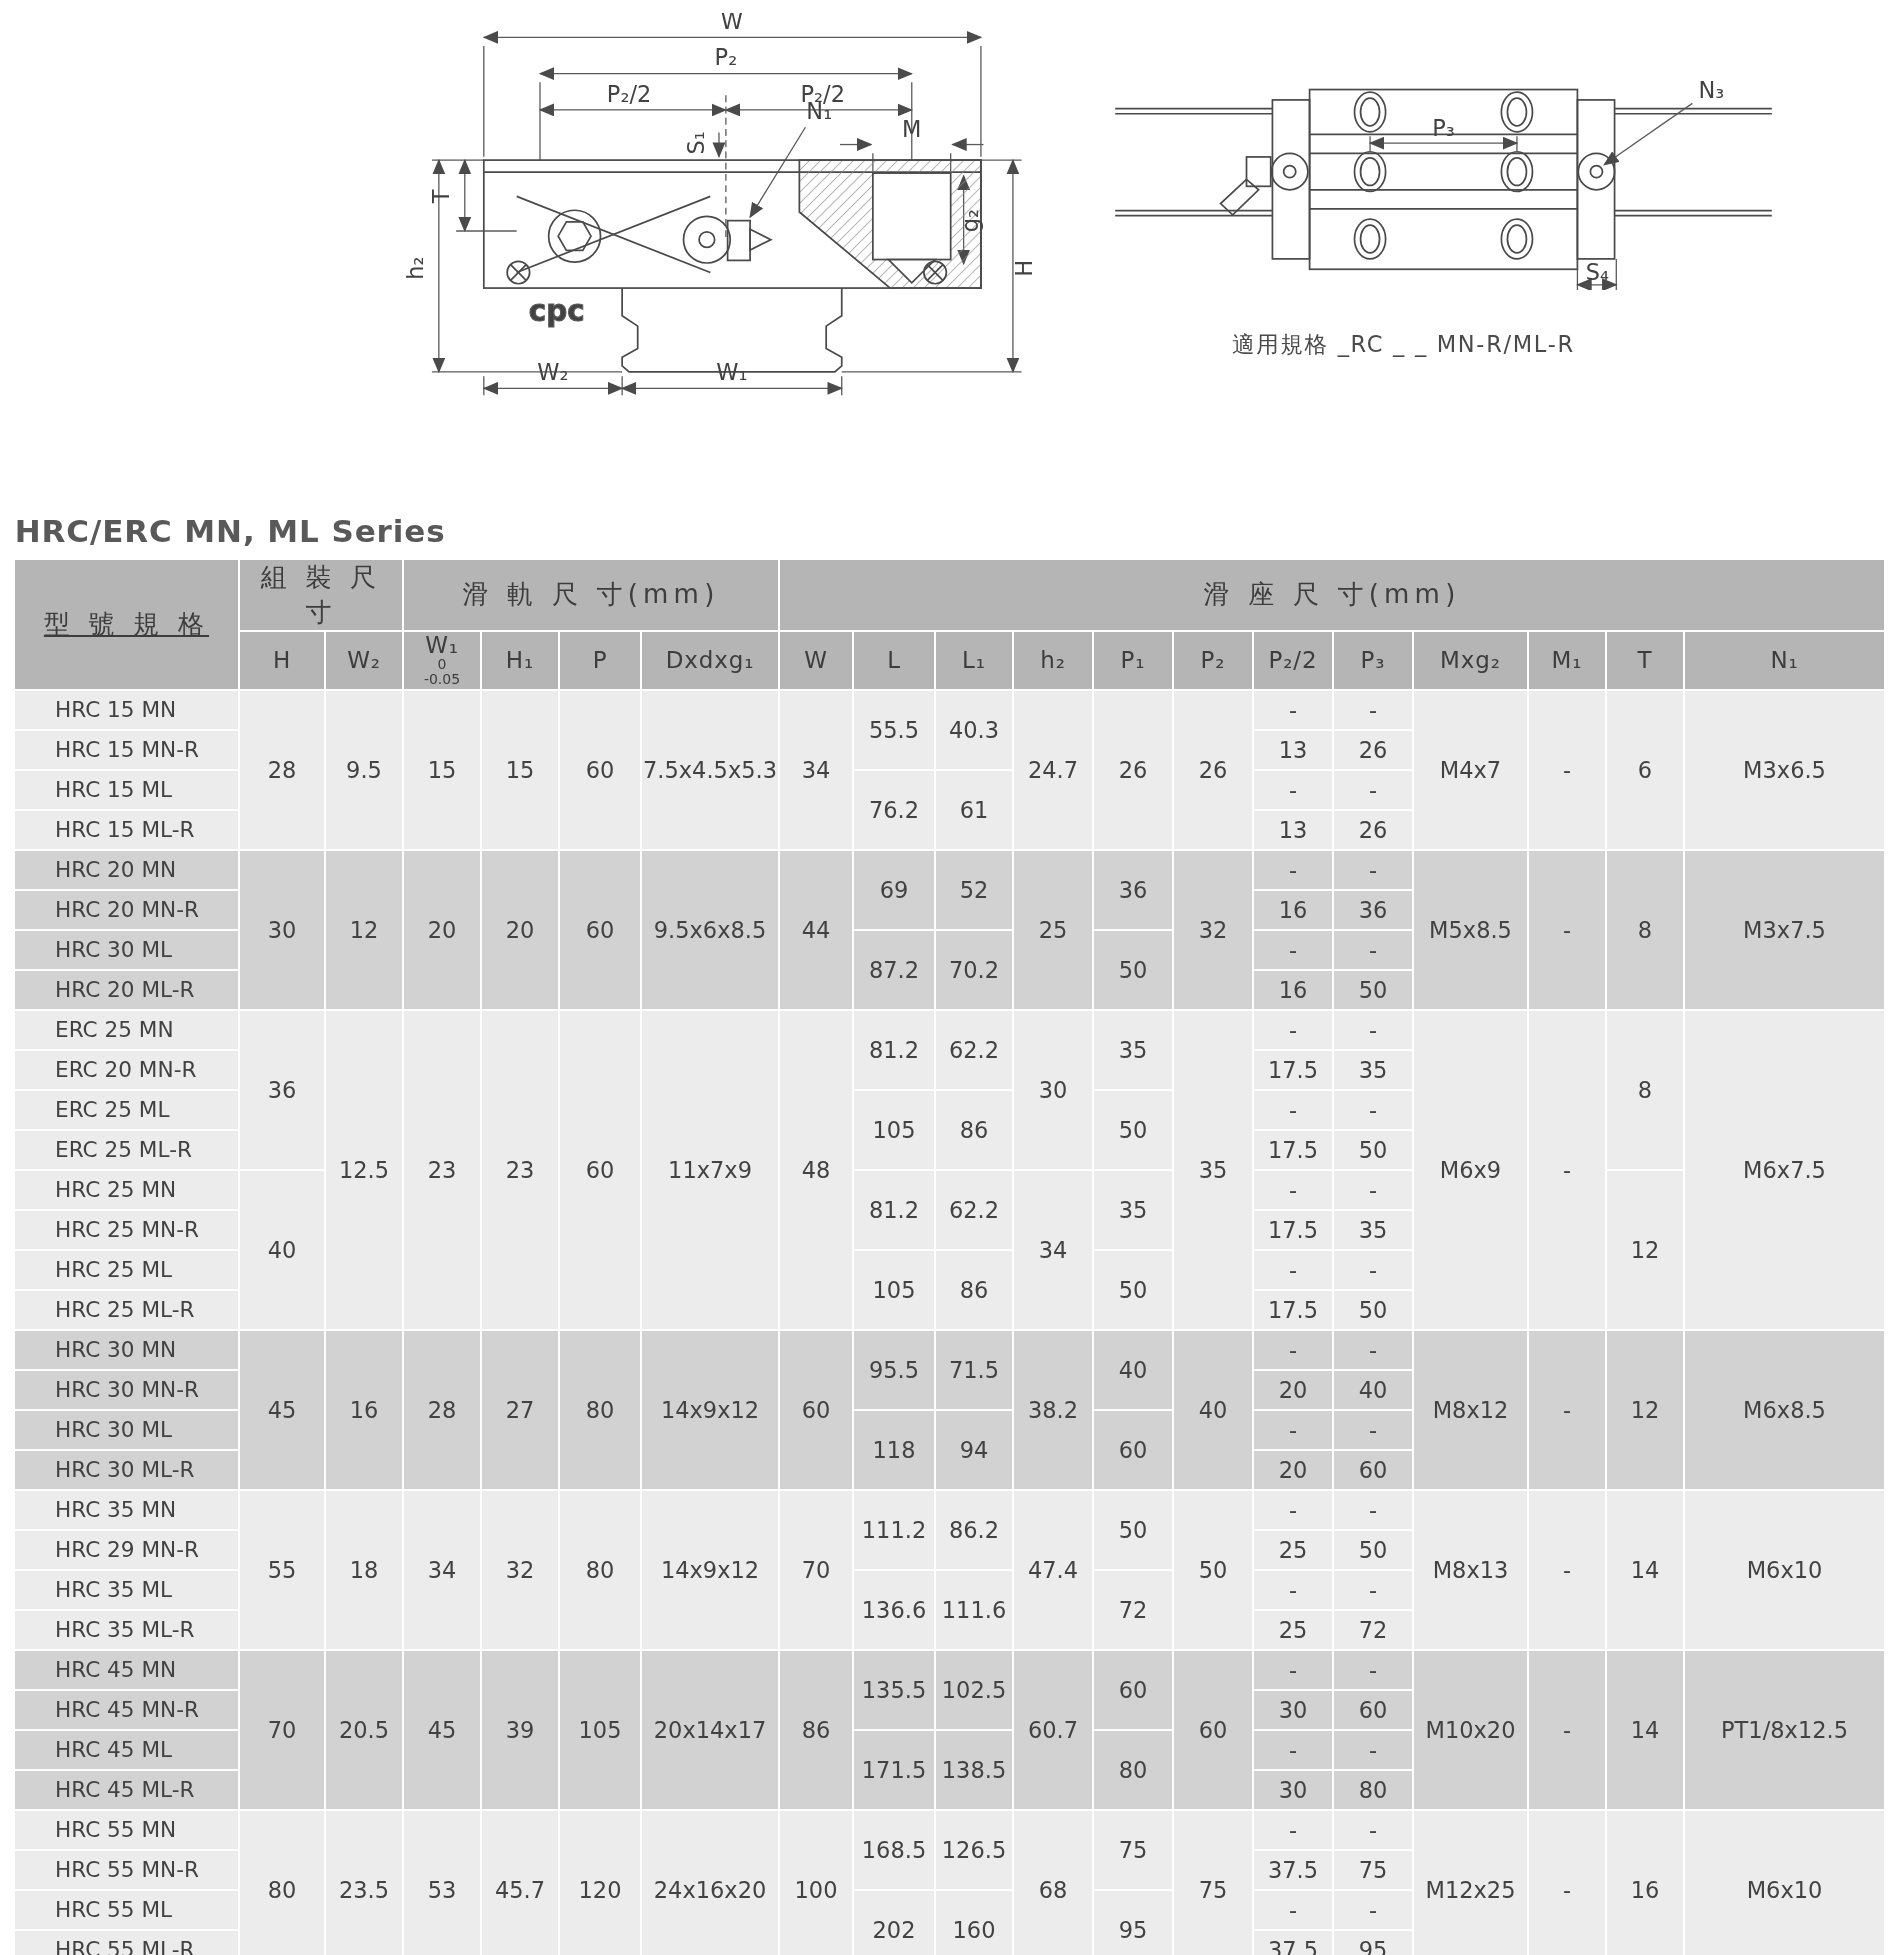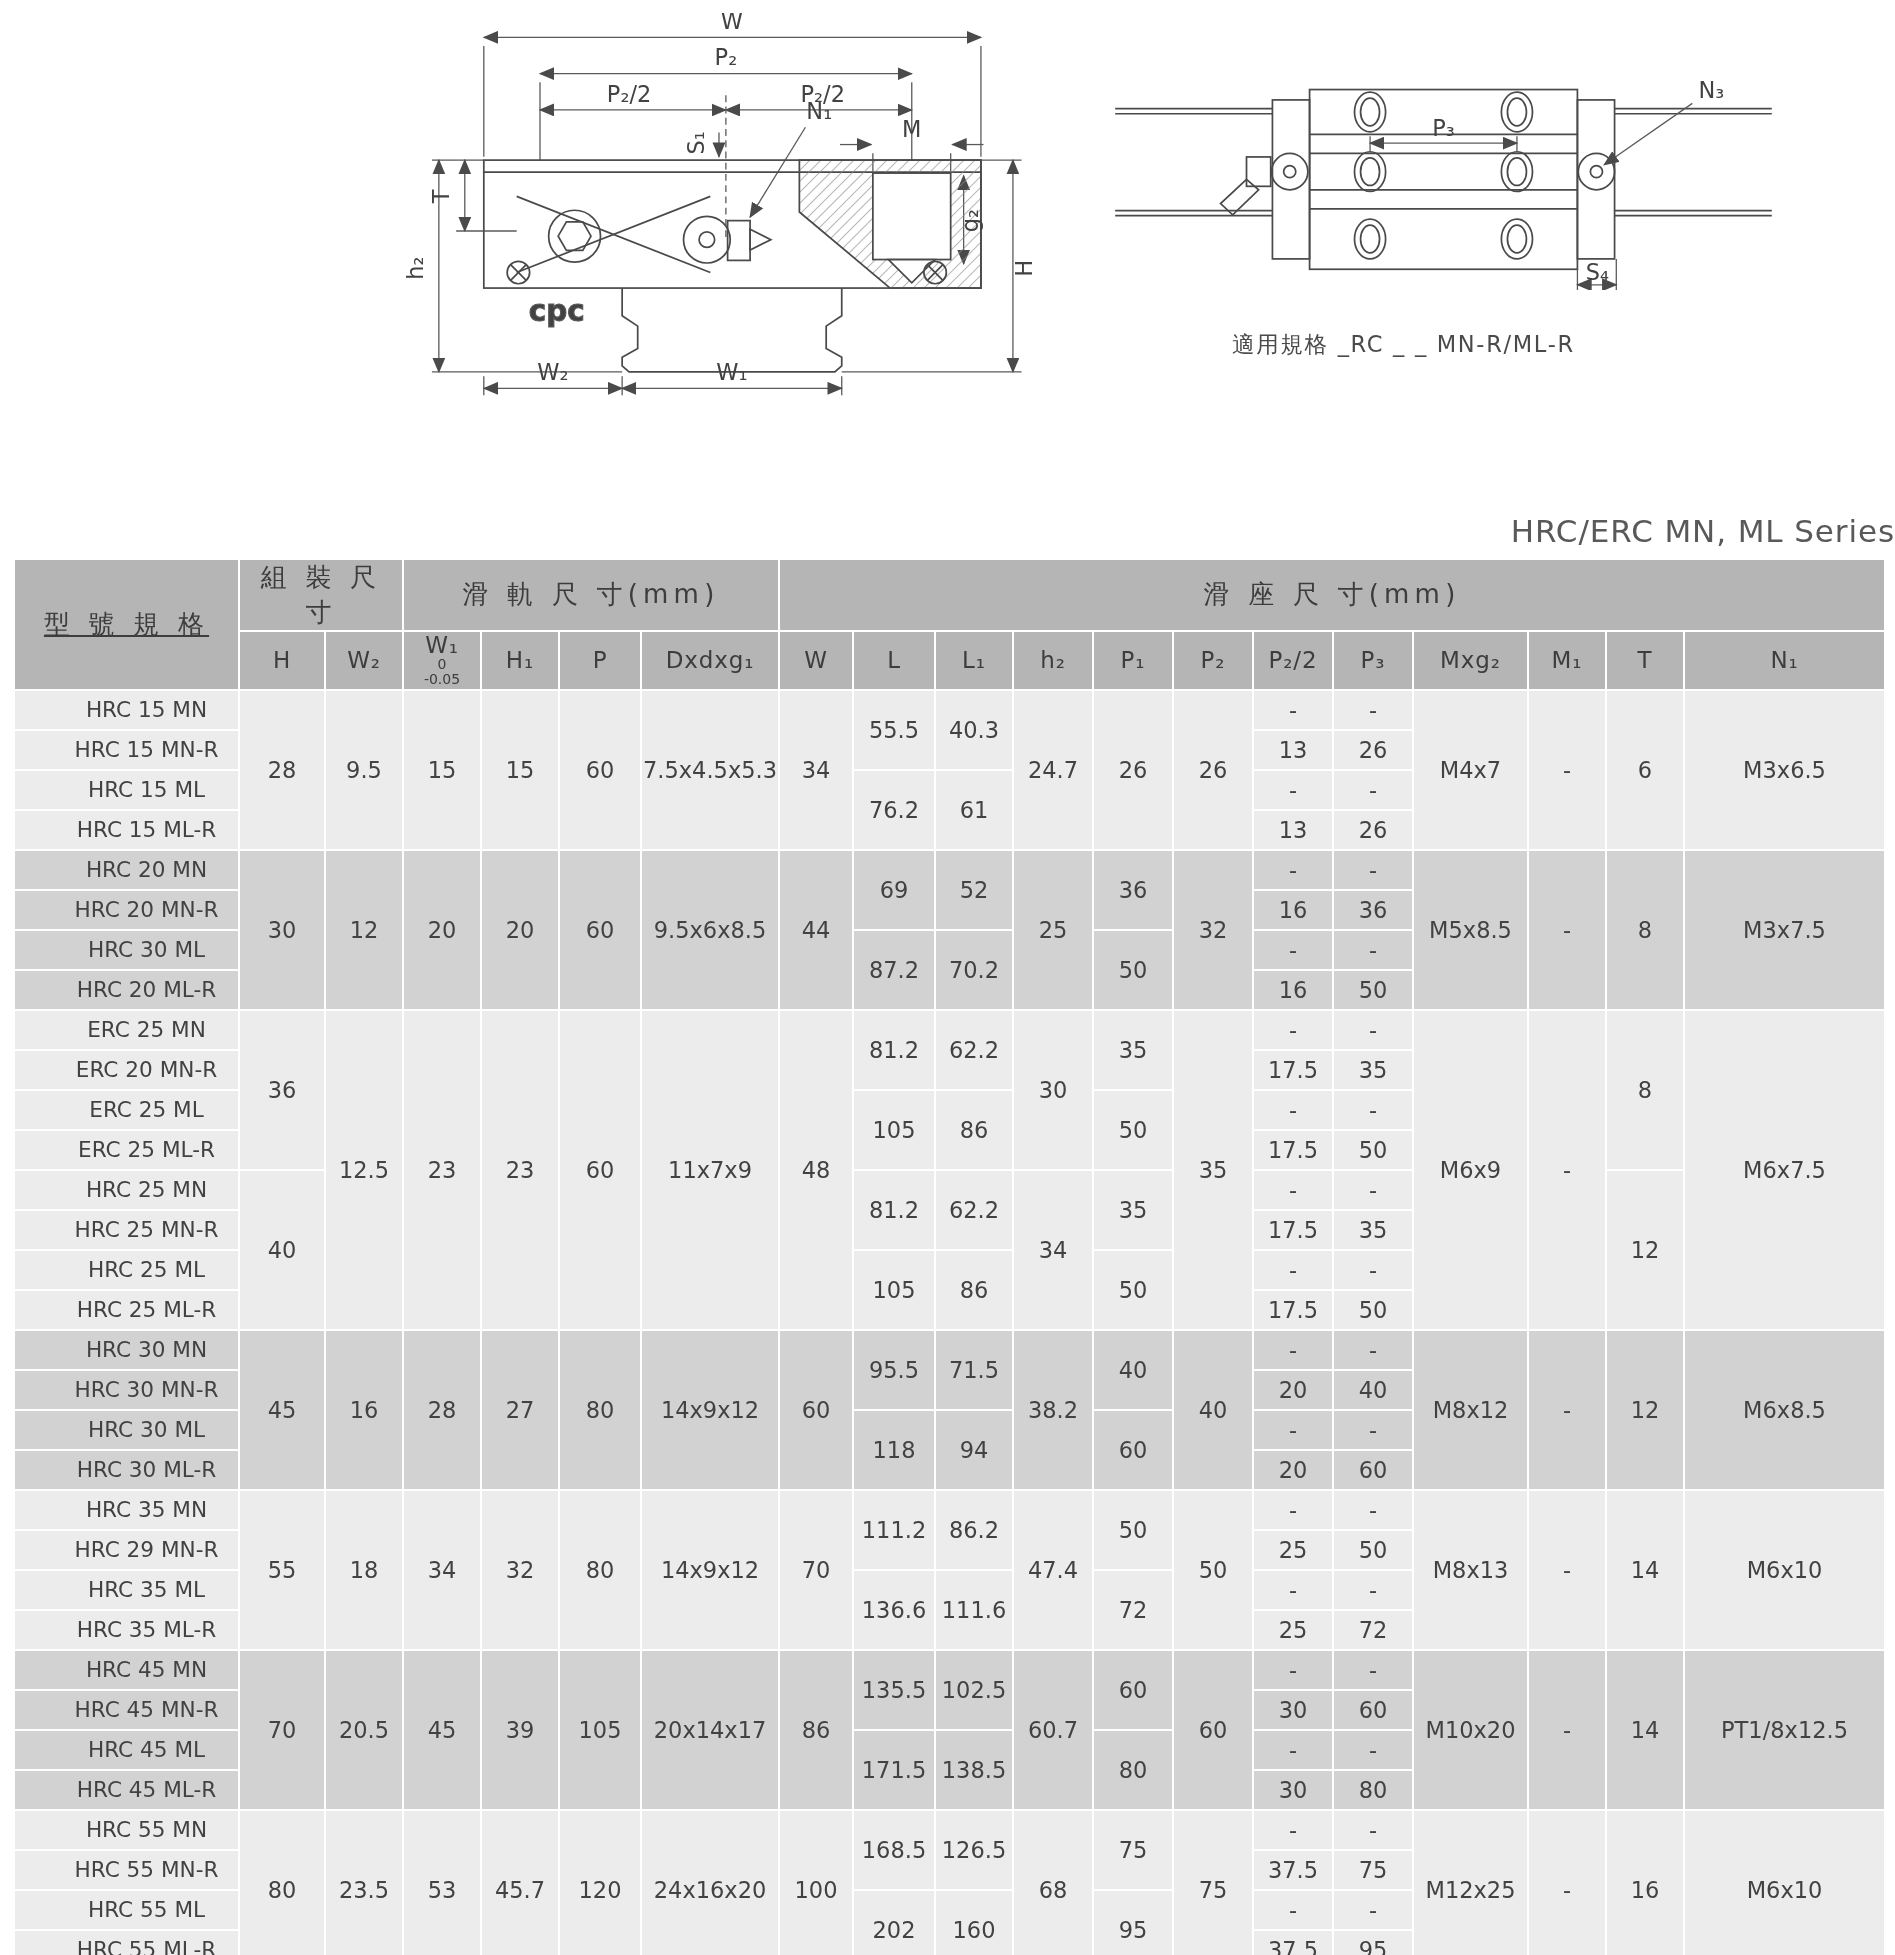--- a/index.html
+++ b/index.html
@@ -11,38 +11,37 @@
   .diagrams{position:relative;height:437px;}
   .dleft{position:absolute;left:406px;top:13px;}
   .dright{position:absolute;left:1115px;top:74px;}
   .dcaption{
     position:absolute;left:1232px;top:285px;font-size:22.5px;color:#4a4a4a;
     letter-spacing:1.7px;white-space:nowrap;margin-top:44px;
   }
   svg text{font-size:26px;fill:#424242;}
   .logo-text{font-size:34px;font-weight:bold;}
   .title{
-    margin:76px 0 8.6px 14.7px;font-size:31px;font-weight:400;color:#595959;
+    margin:76px 0 8.6px 14.7px;font-size:31px;font-weight:700;color:#595959;
     letter-spacing:0.9px;
-    text-align:right;
   }
   table{
     border-collapse:collapse;table-layout:fixed;width:1869px;margin-left:13px;
   }
   th,td{border:2.6px solid #ffffff;text-align:center;font-weight:400;padding:0;}
   thead th{background:#b5b5b5;color:#3d3d3d;}
   .group-h{font-size:26px;height:45px;letter-spacing:5.2px;}
   .corner{font-size:26px;letter-spacing:5.2px;text-decoration:underline;}
   .sub th{font-size:23px;height:57px;letter-spacing:0.9px;}
   .w1stack{display:flex;flex-direction:column;align-items:center;line-height:1.05;}
   .w1stack .tol{font-size:14px;letter-spacing:0;}
   tbody td{font-size:22.5px;height:38px;}
   tr.light td{background:#ececec;}
   tr.dark td{background:#d2d2d2;}
-  td.model{text-align:center;padding-left:40px;font-size:21.6px;white-space:nowrap;}
+  td.model{text-align:left;padding-left:40px;font-size:21.6px;white-space:nowrap;}
 </style>
 </head>
 <body>
 
 <div class="diagrams">
 
   <svg class="dleft" width="683" height="385" viewBox="0 0 790 445">
     <defs>
       <marker id="ae" markerWidth="12" markerHeight="10" refX="11" refY="5" orient="auto">
         <path d="M0,0L12,5L0,10z" fill="#4a4a4a"></path>

